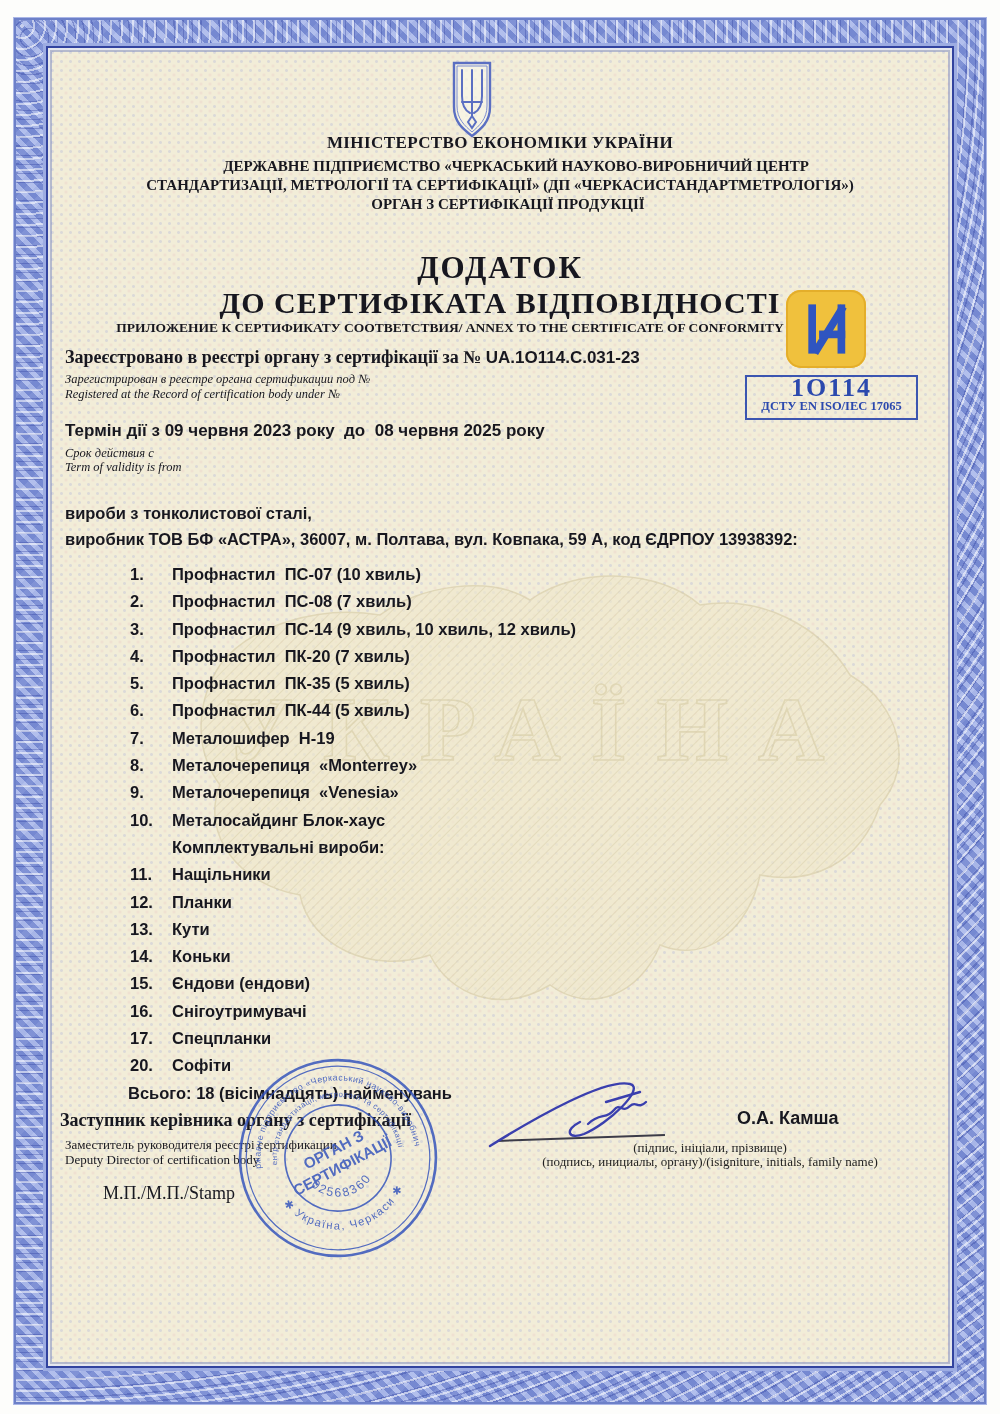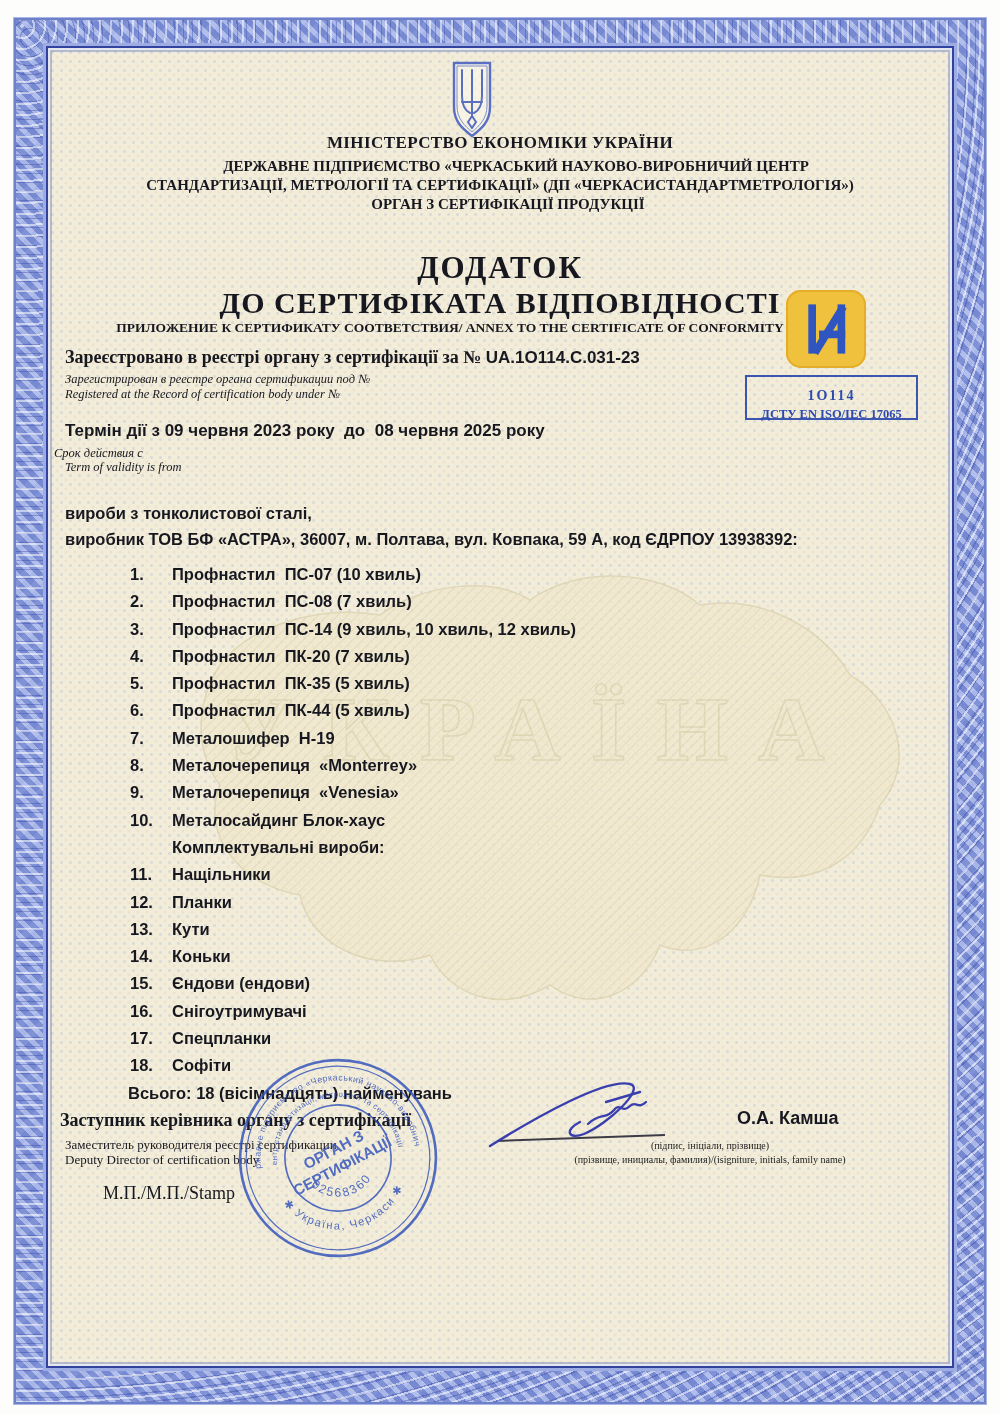--- a/index.html
+++ b/index.html
@@ -31,23 +31,23 @@
   .content{position:absolute;inset:0;z-index:2;}
   .watermark{z-index:1;opacity:.8;}
   .list{left:130px;top:565px;width:740px;}
   .row{display:flex;height:27.3px;align-items:flex-start;font-family:"Liberation Sans",sans-serif;
        font-weight:bold;font-size:16.5px;white-space:pre-wrap;}
   .row .num{width:42px;flex:0 0 42px;}
   .badge{left:786px;top:290px;width:80px;height:78px;background:#f0c13d;border-radius:15px;
          box-shadow:inset 0 0 0 2px #e4ae2a;z-index:3;display:flex;align-items:center;justify-content:center;}
   .codebox{left:745px;top:375px;width:169px;height:41px;border:2px solid #3c55b0;color:#2b49ae;
            text-align:center;z-index:3;}
-  .codebox .c1{font-size:14px;font-weight:bold;letter-spacing:2px;line-height:22px;margin-top:8px;}
+  .codebox .c1{font-size:26px;font-weight:bold;letter-spacing:2px;line-height:22px;margin-top:0;}
   .codebox .c2{font-size:12.5px;font-weight:bold;line-height:14px;}
-  .siglabel{font-size:10px;color:#222;text-align:center;}
+  .siglabel{font-size:13px;color:#222;text-align:center;}
   .sigline{left:497px;top:1137px;width:168px;border-top:2px solid #3c3c48;transform:rotate(-2deg);}
   .stamp{z-index:4;opacity:.82;}
 </style>
 </head>
 <body>
 
 <div class="page">
   <div class="frame"></div>
   <div class="paper"></div>
 
@@ -103,21 +103,21 @@
       <div class="c2">ДСТУ EN ISO/ІЕС 17065</div>
     </div>
 
     <div class="abs" style="left:65px;top:347px;font-size:18px;">
       <span class="serifB">Зареєстровано в реєстрі органу з сертифікації за № </span><span class="sansB" style="font-size:17px;">UA.1О114.С.031-23</span>
     </div>
     <div class="abs small" style="left:65px;top:372px;">Зарегистрирован в реестре органа сертификации под №</div>
     <div class="abs small" style="left:65px;top:387px;">Registered at the Record of certification body under №</div>
 
     <div class="abs sansB" style="left:65px;top:421px;font-size:17px;white-space:pre-wrap;">Термін дії з 09 червня 2023 року  до  08 червня 2025 року</div>
-    <div class="abs small" style="left:54px;top:446px;">Срок действия с</div>
+    <div class="abs small" style="left:65px;top:446px;">Срок действия с</div>
     <div class="abs small" style="left:65px;top:460px;">Term of validity is from</div>
 
     <div class="abs sansB" style="left:65px;top:504px;font-size:16.5px;">вироби з тонколистової сталі,</div>
     <div class="abs sansB" style="left:65px;top:530px;font-size:16.5px;">виробник ТОВ БФ «АСТРА», 36007, м. Полтава, вул. Ковпака, 59 А, код ЄДРПОУ 13938392:</div>
 
     <div class="abs list" id="product-list">
       <div class="row">
         <span class="num">1.</span>
         <span class="lbl">Профнастил  ПС-07 (10 хвиль)</span>
       </div>
@@ -201,21 +201,21 @@
         <span class="num">16.</span>
         <span class="lbl">Снігоутримувачі</span>
       </div>
 
       <div class="row">
         <span class="num">17.</span>
         <span class="lbl">Спецпланки</span>
       </div>
 
       <div class="row">
-        <span class="num">18.</span>
+        <span class="num">20.</span>
         <span class="lbl">Софіти</span>
       </div>
     </div>
 
     <div class="abs sansB" style="left:128px;top:1084px;font-size:16.5px;">Всього: 18 (вісімнадцять) найменувань</div>
 
     <div class="abs serifB" style="left:60px;top:1110px;font-size:18px;">Заступник керівника органу з сертифікації</div>
     <div class="abs" style="left:65px;top:1137px;font-size:13px;">Заместитель руководителя реєстрі сертификации</div>
     <div class="abs" style="left:65px;top:1152px;font-size:13px;">Deputy Director of certification body</div>
     <div class="abs" style="left:103px;top:1183px;font-size:18px;">М.П./М.П./Stamp</div>
@@ -223,21 +223,21 @@
     <svg class="abs" style="left:488px;top:1072px;width:195px;height:80px;z-index:5;" viewBox="0 0 195 80">
       <g fill="none" stroke="#3a3fae" stroke-width="2.4" stroke-linecap="round">
         <path d="M2,74 C50,44 118,6 142,12 C158,16 120,52 96,62 C80,68 76,58 92,50"></path>
         <path d="M100,52 C112,40 118,48 126,38 C132,30 134,42 142,34 C148,28 150,38 158,30"></path>
         <path d="M118,30 L152,20"></path>
       </g>
     </svg>
     <div class="abs sigline"></div>
     <div class="abs sansB" style="left:737px;top:1108px;font-size:18px;">О.А. Камша</div>
     <div class="abs siglabel" style="left:590px;top:1140px;width:240px;">(підпис, ініціали, прізвище)</div>
-    <div class="abs siglabel" style="left:490px;top:1154px;width:440px;">(прізвище, инициалы, фамилия)/(isigniture, initials, family name)</div>
+    <div class="abs siglabel" style="left:490px;top:1154px;width:440px;">(подпись, инициалы, органу)/(isigniture, initials, family name)</div>
 
     <svg class="abs stamp" style="left:236px;top:1056px;width:204px;height:204px;transform:rotate(-8deg);" viewBox="0 0 200 200">
       <defs>
         <path id="arcTop" d="M 24,100 A 76,76 0 1,1 176,100"></path>
         <path id="arcMid" d="M 40,100 A 60,60 0 1,1 160,100"></path>
         <path id="arcBot" d="M 30,100 A 70,70 0 0,0 170,100"></path>
         <path id="arcNum" d="M 62,100 A 38,38 0 0,0 138,100"></path>
       </defs>
       <g stroke="#3050bb" fill="none">
         <circle cx="100" cy="100" r="96" stroke-width="2.6"></circle>

